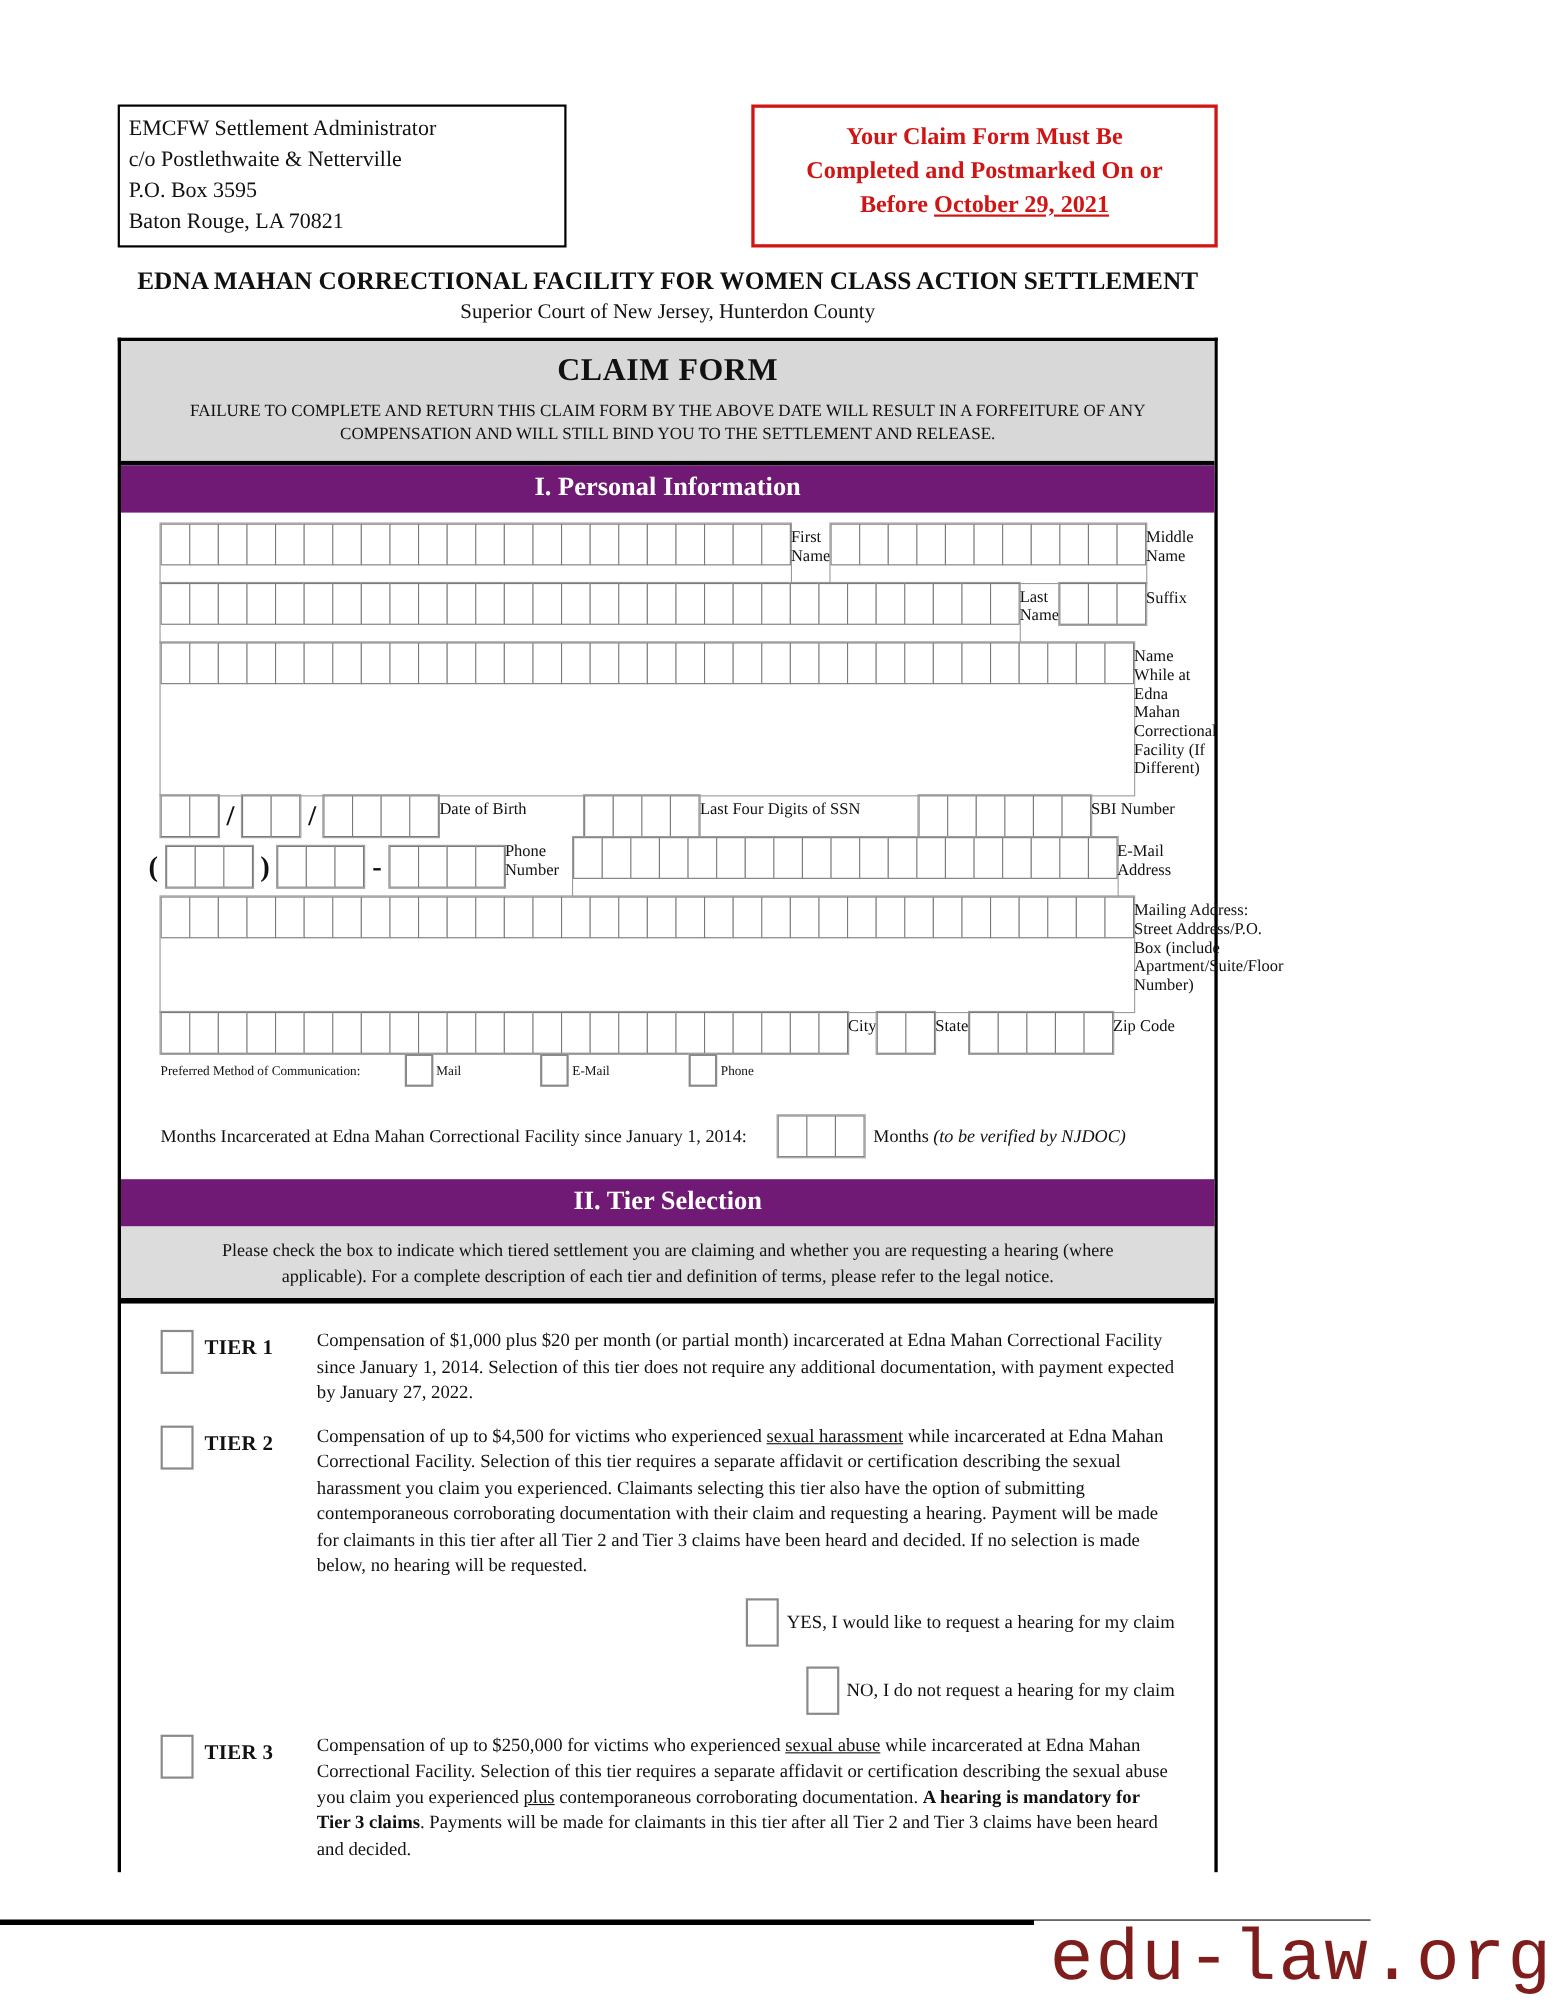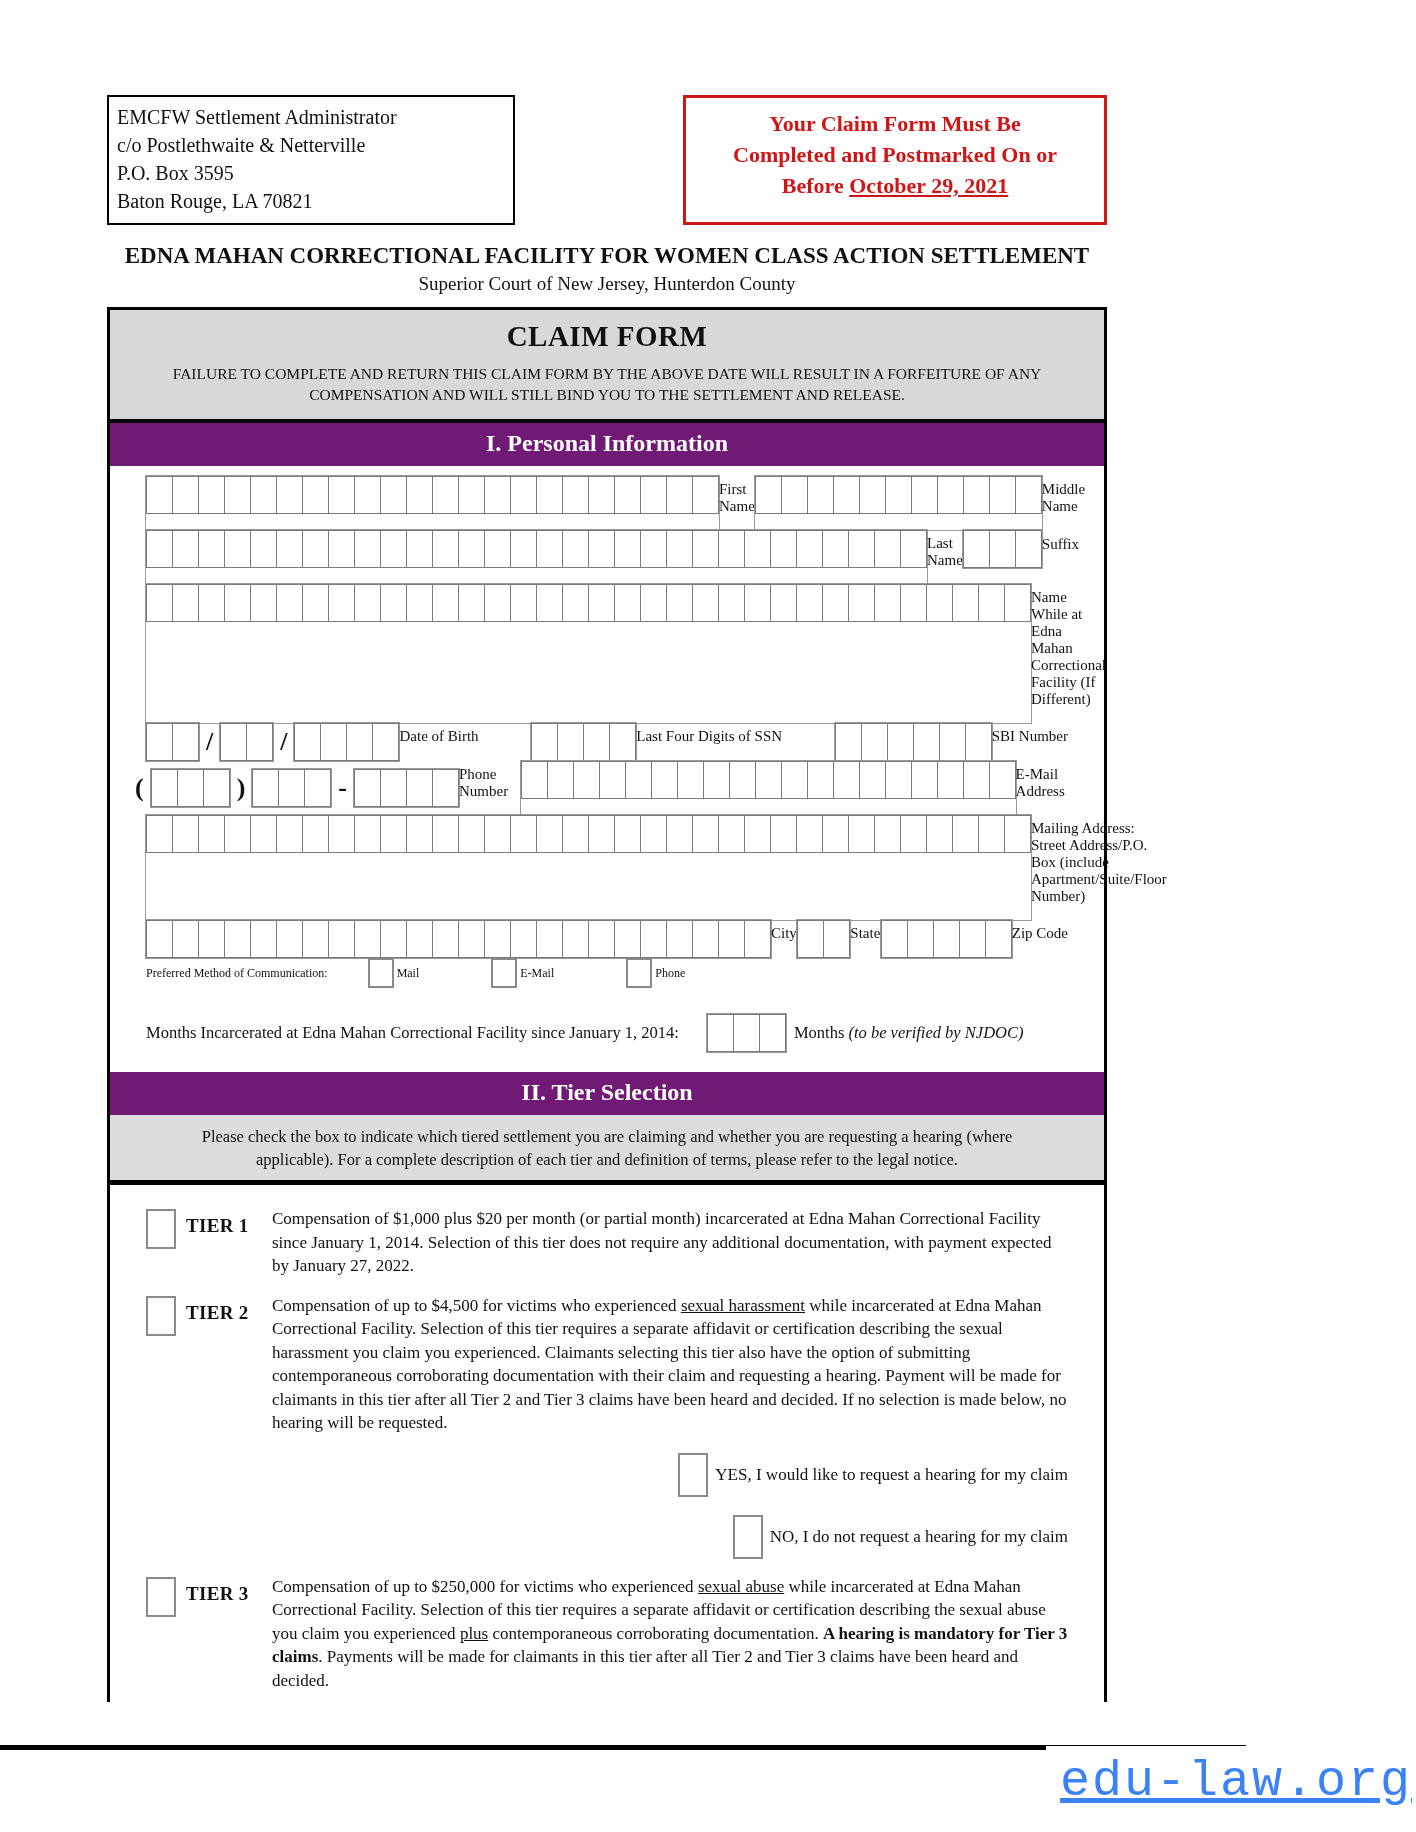--- a/index.html
+++ b/index.html
@@ -42,28 +42,28 @@
   .months-row{display:flex;align-items:center;margin-top:26px;margin-bottom:14px;font-size:16.5px;}
   .months-row .cells{margin-left:28px;margin-right:8px;}
   .months-suffix{white-space:nowrap;}
 
   
   .tier-instructions{background:#dcdcdc;border-bottom:5px solid #000;text-align:center;font-size:16.5px;line-height:23px;padding:10px 60px 9px 60px;}
   .tier-body{padding:6px 36px 10px 36px;}
   .tier-row{display:flex;align-items:flex-start;margin-top:16px;}
   .tier-cb{width:30px;height:40px;flex:none;margin-top:2px;}
   .tier-label{font-weight:bold;font-size:19px;flex:none;width:74px;margin-left:10px;margin-top:8px;letter-spacing:.3px;}
-  .tier-text{flex:1;font-size:17px;line-height:23.5px;margin-left:12px;}
+  .tier-text{flex:1;font-size:17px;line-height:23.5px;margin-left:28px;}
   .hearing-row{display:flex;align-items:center;margin-left:105px;margin-top:18px;justify-content:flex-end;}
   .hearing-cb{width:30px;height:44px;flex:none;}
   .hearing-label{font-size:17px;margin-left:7px;}
 
   
   .bottom-line{position:absolute;left:0;top:1745px;width:1246px;height:5px;background:#000;}
-  .watermark{position:absolute;right:4px;top:1746px;font-family:"Liberation Mono","DejaVu Sans Mono",monospace;font-size:50px;letter-spacing:2px;color:#3b82f6;background:#fff;padding-left:14px;line-height:72px;text-decoration:underline;}
+  .watermark{position:absolute;right:4px;top:1746px;font-family:"Liberation Mono","DejaVu Sans Mono",monospace;font-size:66px;letter-spacing:2px;color:#7f1d1d;background:#fff;padding-left:14px;line-height:72px;}
 </style>
 </head>
 <body>
 
 <div class="content">
 
   <div class="top-row">
     <div class="addr-box">
       <div>EMCFW Settlement Administrator</div>
       <div>c/o Postlethwaite &amp; Netterville</div>

